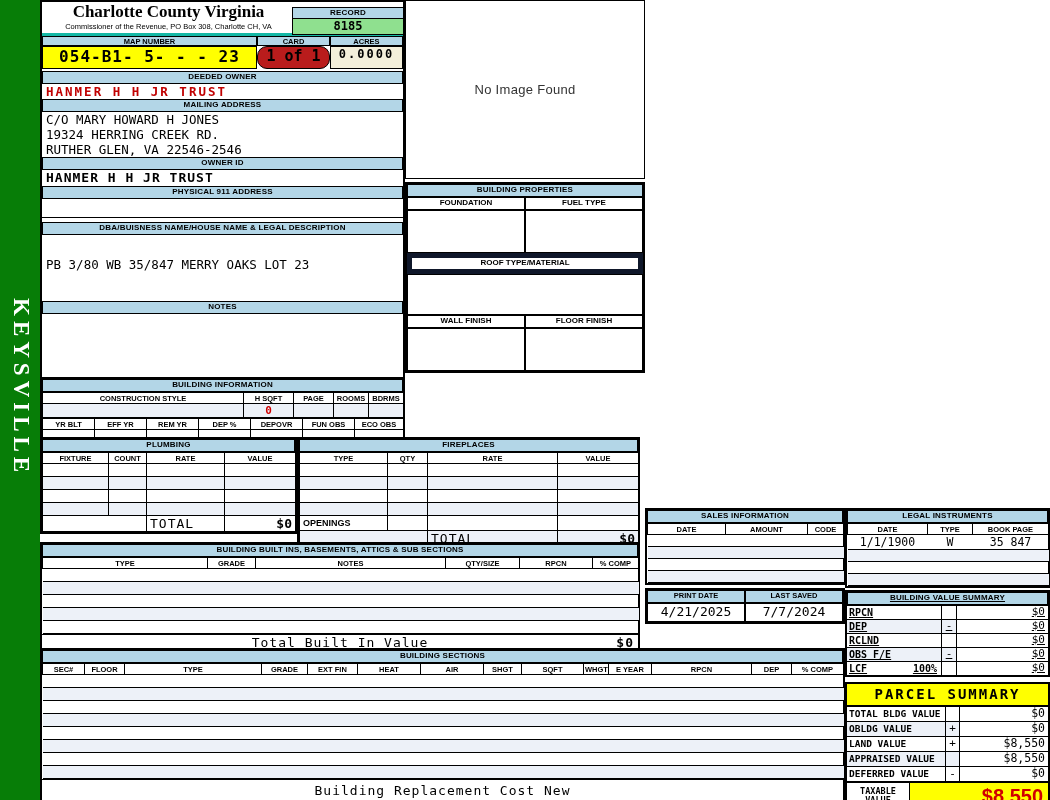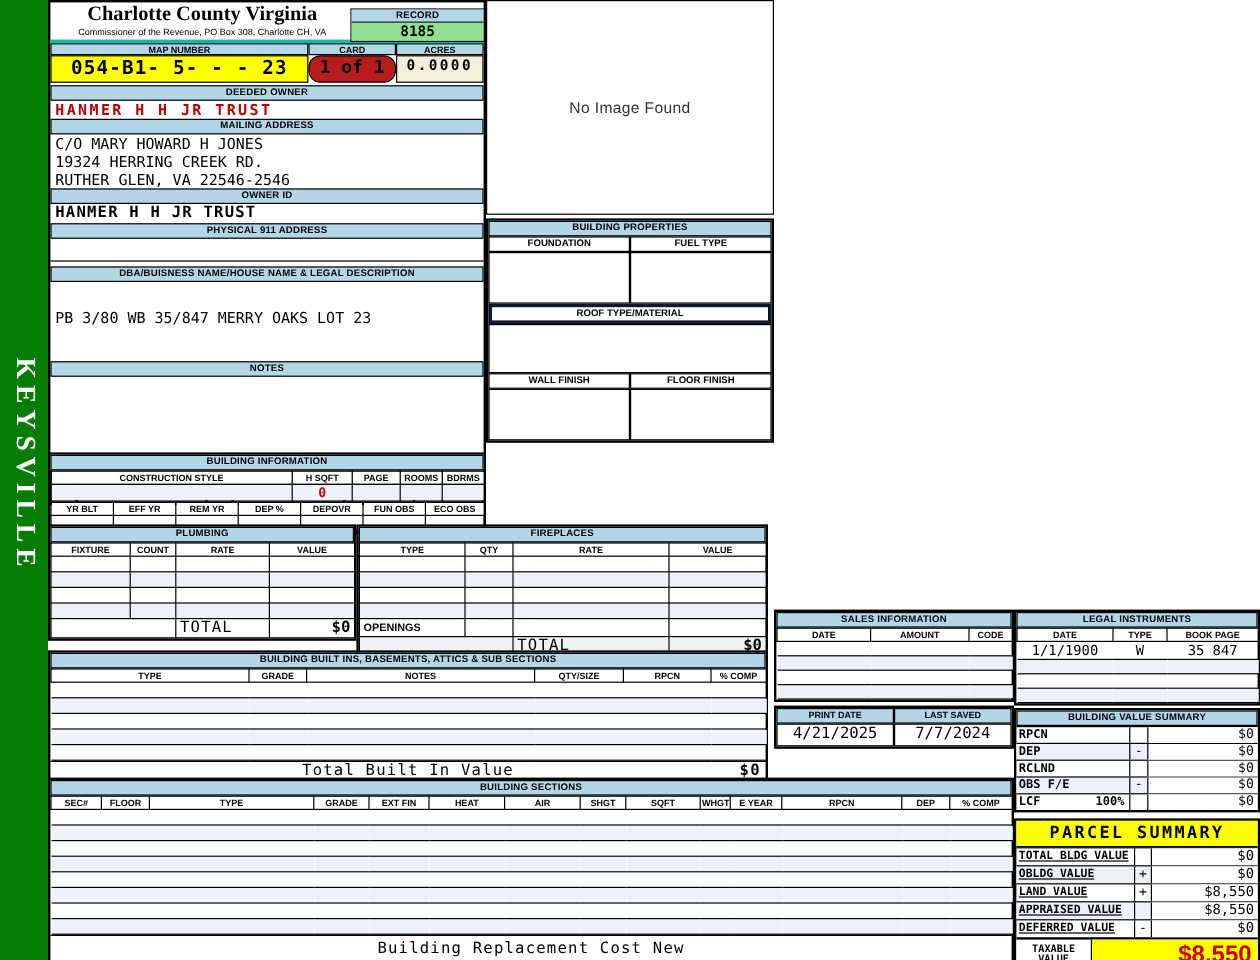--- a/index.html
+++ b/index.html
@@ -42,21 +42,21 @@
   .listval .cell{height:16px;background:#fff;font:12px "DejaVu Sans Mono","Liberation Mono",monospace;line-height:15px;}
   
   #imagebox{left:405px;top:0;width:240px;height:179px;border:1px solid #000;
             display:flex;align-items:center;justify-content:center;
             font:13px "Liberation Sans",sans-serif;color:#333;letter-spacing:.3px;}
   #props{left:405px;top:182px;width:240px;border:2px solid #000;}
   #props .hdr2{display:flex;}
   #props .hdr2 div{flex:1;border:1px solid #000;height:11px;font:bold 8px "Liberation Sans",sans-serif;text-align:center;line-height:10px;}
   #props .body2{display:flex;}
   #props .body2 div{flex:1;border:1px solid #000;height:41px;}
-  #props .hdr1{border:3px solid #0f172a;height:11px;font:bold 8px "Liberation Sans",sans-serif;text-align:center;line-height:10px;}
+  #props .hdr1{border:5px solid #0f172a;height:11px;font:bold 8px "Liberation Sans",sans-serif;text-align:center;line-height:10px;}
   #props .body1{border:1px solid #000;height:39px;}
   
   #bldginfo{left:40px;top:377px;width:365px;border:2px solid #000;}
   #bldginfo td{text-align:center;}
   .hsqft{color:#d00000;font-weight:bold;}
   #plumbing{left:40px;top:437px;width:257px;border:2px solid #000;}
   #fireplaces{left:297px;top:437px;width:343px;border:2px solid #000;}
   .totrow td{height:15px;font-size:13px;}
   .totlbl{letter-spacing:1px;}
   .totval{font-weight:bold;text-align:right;}
@@ -70,35 +70,35 @@
                  text-align:center;line-height:21px;letter-spacing:1px;}
   
   #sales{left:645px;top:508px;width:200px;border:2px solid #000;}
   #sales td,#legal td{height:12px;text-align:center;font-size:11.5px;}
   #legal{left:845px;top:508px;width:205px;border:2px solid #000;}
   #printbox{left:645px;top:588px;width:200px;border:2px solid #000;}
   #printbox .hd{display:flex;}
   #printbox .hd div{flex:1;border:1px solid #000;background:#b3d6e7;height:11px;font:bold 7.5px "Liberation Sans",sans-serif;text-align:center;line-height:10px;}
   #printbox .vl{display:flex;}
   #printbox .vl div{flex:1;border:1px solid #000;height:17px;font:13px "DejaVu Sans Mono","Liberation Mono",monospace;text-align:center;line-height:16px;}
-  #valsum{left:845px;top:590px;width:205px;border:2px solid #000;}
+  #valsum{left:845px;top:590px;width:205px;border:2px solid #000;text-decoration:underline;}
   .sumrow{display:flex;border-top:1px solid #000;height:13px;}
   .sumrow:nth-child(odd){background:#edf1f8;}
   .sumrow .lb{width:88px;font:bold 10px "DejaVu Sans Mono","Liberation Mono",monospace;line-height:13px;padding-left:2px;
               display:flex;justify-content:space-between;padding-right:4px;}
   .sumrow .op{width:14px;border-left:1px solid #000;font:11px "DejaVu Sans Mono","Liberation Mono",monospace;line-height:12px;text-align:center;}
   .sumrow .vv{flex:1;border-left:1px solid #000;background:#fff;font:11px "DejaVu Sans Mono","Liberation Mono",monospace;
               line-height:12px;text-align:right;padding-right:3px;}
   
   #parcel{left:845px;top:682px;width:205px;border:2px solid #000;}
   #parcel-title{background:#ffff00;border-bottom:1px solid #000;height:21px;text-align:center;
                 font:bold 14px "DejaVu Sans Mono","Liberation Mono",monospace;line-height:21px;letter-spacing:2px;}
   .prow{display:flex;border-top:1px solid #000;height:14px;}
   .prow:nth-child(odd){background:#edf1f8;}
-  .prow .lb{width:96px;font:bold 9.5px "DejaVu Sans Mono","Liberation Mono",monospace;line-height:14px;padding-left:2px;text-decoration:underline;}
+  .prow .lb{width:96px;font:bold 9.5px "DejaVu Sans Mono","Liberation Mono",monospace;line-height:14px;padding-left:2px;}
   .prow .op{width:13px;border-left:1px solid #000;font:11px "DejaVu Sans Mono","Liberation Mono",monospace;line-height:13px;text-align:center;}
   .prow .vv{flex:1;border-left:1px solid #000;background:#fff;font:11.5px "DejaVu Sans Mono","Liberation Mono",monospace;
             line-height:13px;text-align:right;padding-right:3px;}
   #taxrow{display:flex;border-top:2px solid #000;height:26px;background:#fff;}
   #taxrow .lb{width:62px;border-right:1px solid #000;font:bold 8.5px "DejaVu Sans Mono","Liberation Mono",monospace;
               text-align:center;display:flex;align-items:center;justify-content:center;line-height:9px;white-space:pre-line;}
   #taxrow .vv{flex:1;background:#ffff00;color:#d00000;font:bold 20px "Liberation Sans",sans-serif;
               text-align:right;line-height:26px;padding-right:5px;}
 </style>
 </head>

